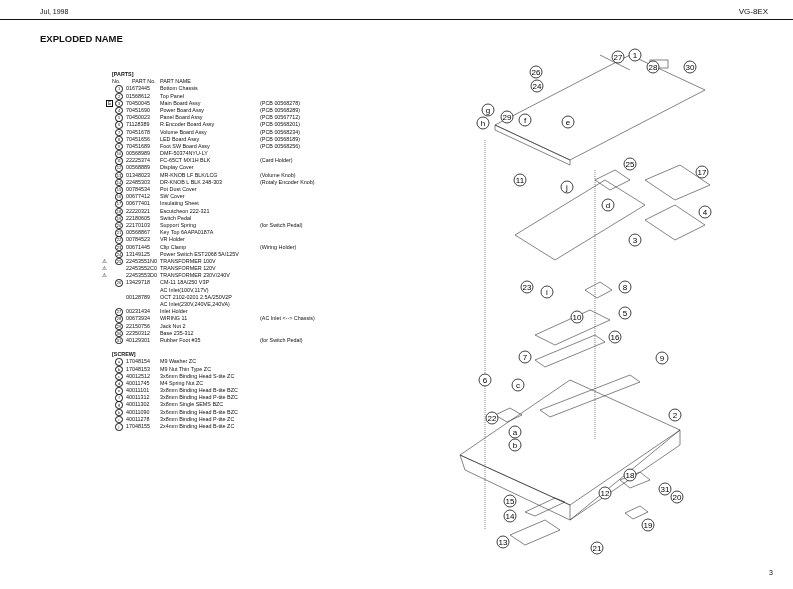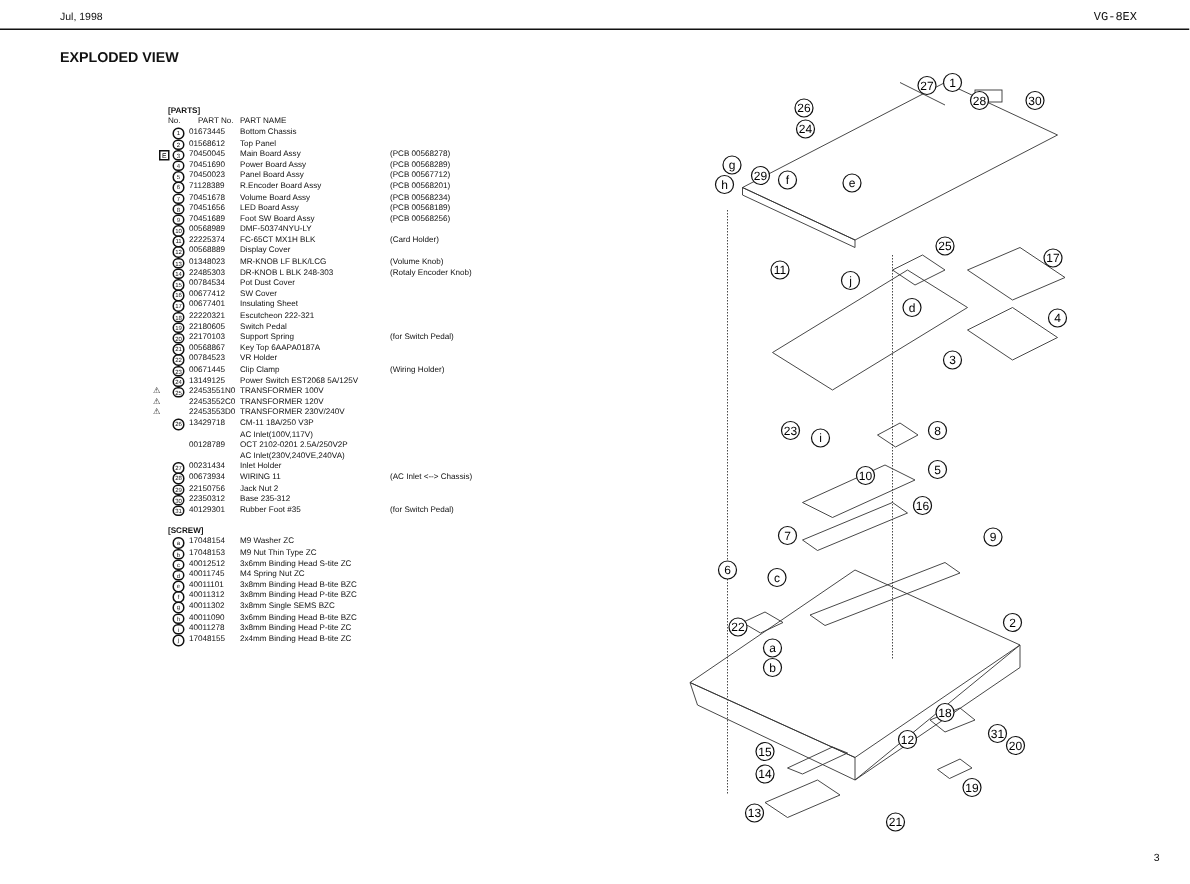--- a/index.html
+++ b/index.html
@@ -1,18 +1,18 @@
 <!DOCTYPE html>
 <html><head>
 <meta charset="utf-8">
 <style>
   html, body { margin:0; padding:0; background:#fff; }
   body { width:793px; height:589px; position:relative; overflow:hidden; font-family:"Liberation Sans", sans-serif; color:#111; }
   .hdr-date { position:absolute; left:40px; top:8px; font-size:7px; }
-  .hdr-model { position:absolute; right:35px; top:7px; font-size:8px;font-family:Liberation Mono, monospace; }
+  .hdr-model { position:absolute; right:25px; top:7px; font-size:8px; }
   .hdr-rule { position:absolute; left:0; right:0; top:19px; height:0; border-top:1px solid #111; }
   .title { position:absolute; left:40px; top:33px; font-size:9.5px; font-weight:bold; }
   .parts { position:absolute; left:112px; top:71px; font-size:5.4px; line-height:7.2px; }
   .sec { font-weight:bold; }
   .row { display:flex; height:7.2px; white-space:nowrap; position:relative; }
   .mark { position:absolute; left:-10px; width:8px; font-size:5.5px; }
   .mark.ebox { border:0.6px solid #111; width:5px; height:5px; line-height:5px; text-align:center; font-size:4.5px; left:-6px; top:0.5px; }
   .no { width:14px; text-align:center; }
   .no span { display:inline-block; width:5.5px; height:5.5px; line-height:5.5px; border:0.6px solid #111; border-radius:50%; font-size:4px; text-align:center; }
   .pn { width:34px; }
@@ -22,21 +22,21 @@
   .diagram { position:absolute; left:440px; top:30px; width:330px; height:530px; }
   .page-no { position:absolute; right:20px; bottom:13px; font-size:7px; }
   .callout { font-family:"Liberation Sans", sans-serif; font-size:8px; }
 </style>
 </head>
 <body>
 
 <div class="hdr-date">Jul, 1998</div>
 <div class="hdr-model">VG-8EX</div>
 <div class="hdr-rule"></div>
-<div class="title">EXPLODED VIEW</div>
+<div class="title">EXPLODED NAME</div>
 
 <div class="parts">
   <div class="row sec">[PARTS]</div>
   <div class="row hdrrow">
     <div class="no">No.</div>
     <div class="pn" style="padding-left:6px;width:28px">PART No.</div>
     <div class="name">PART NAME</div>
   </div>
   <div id="parts-rows">
       <div class="row">

